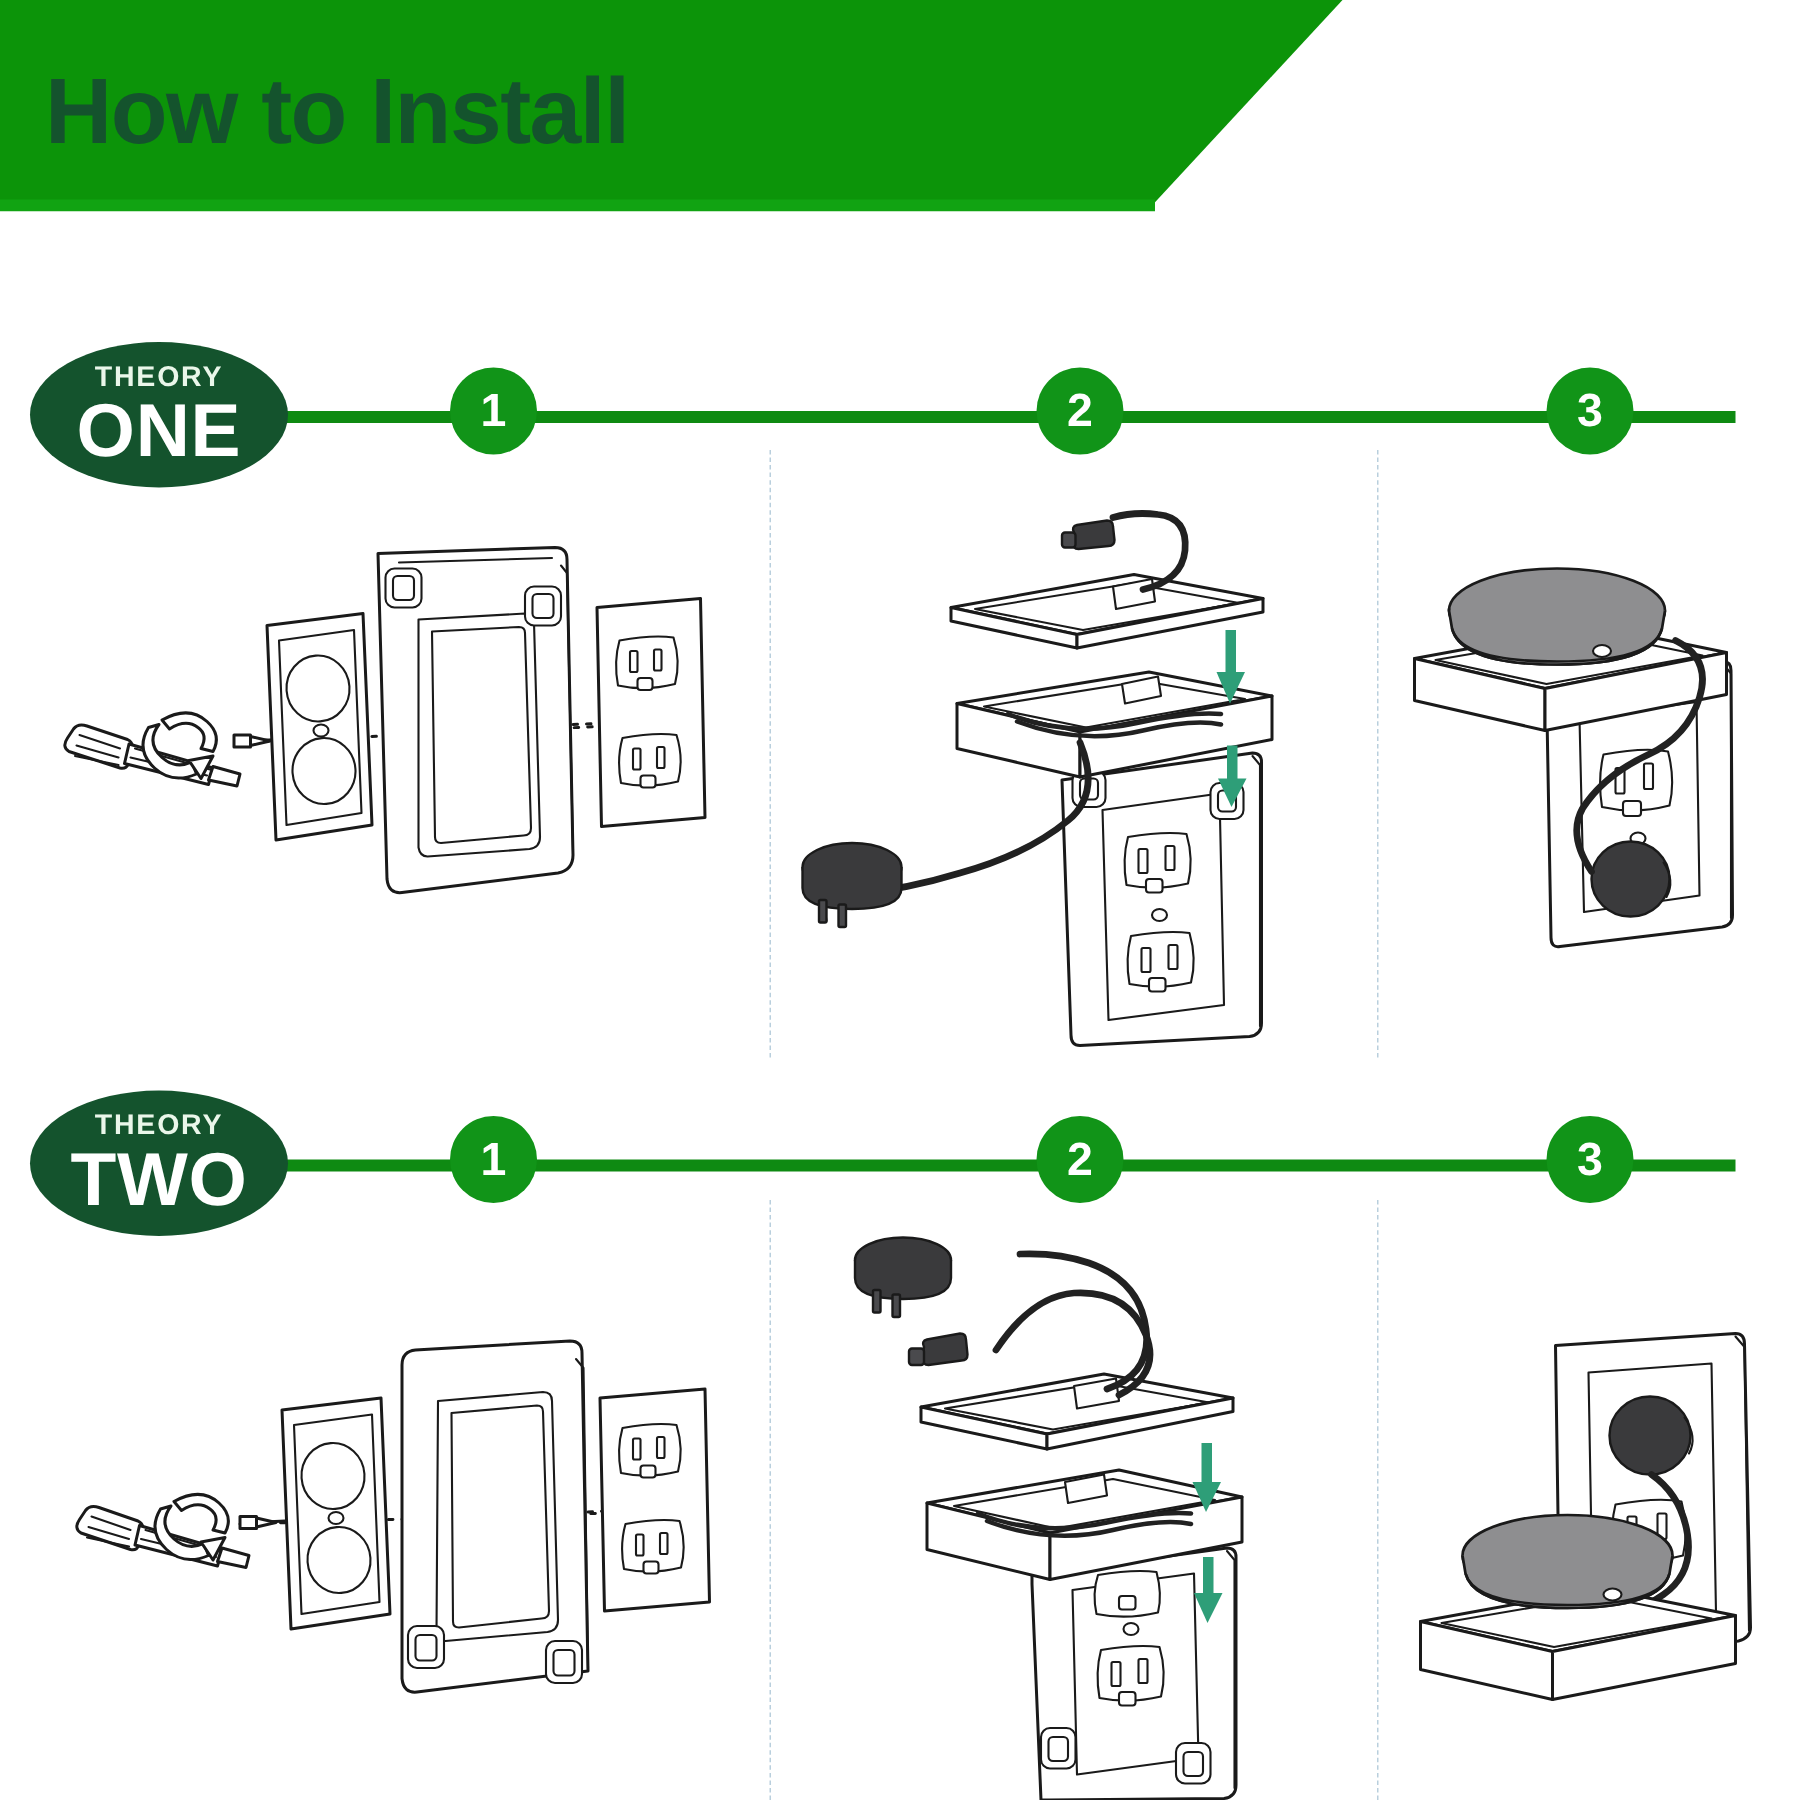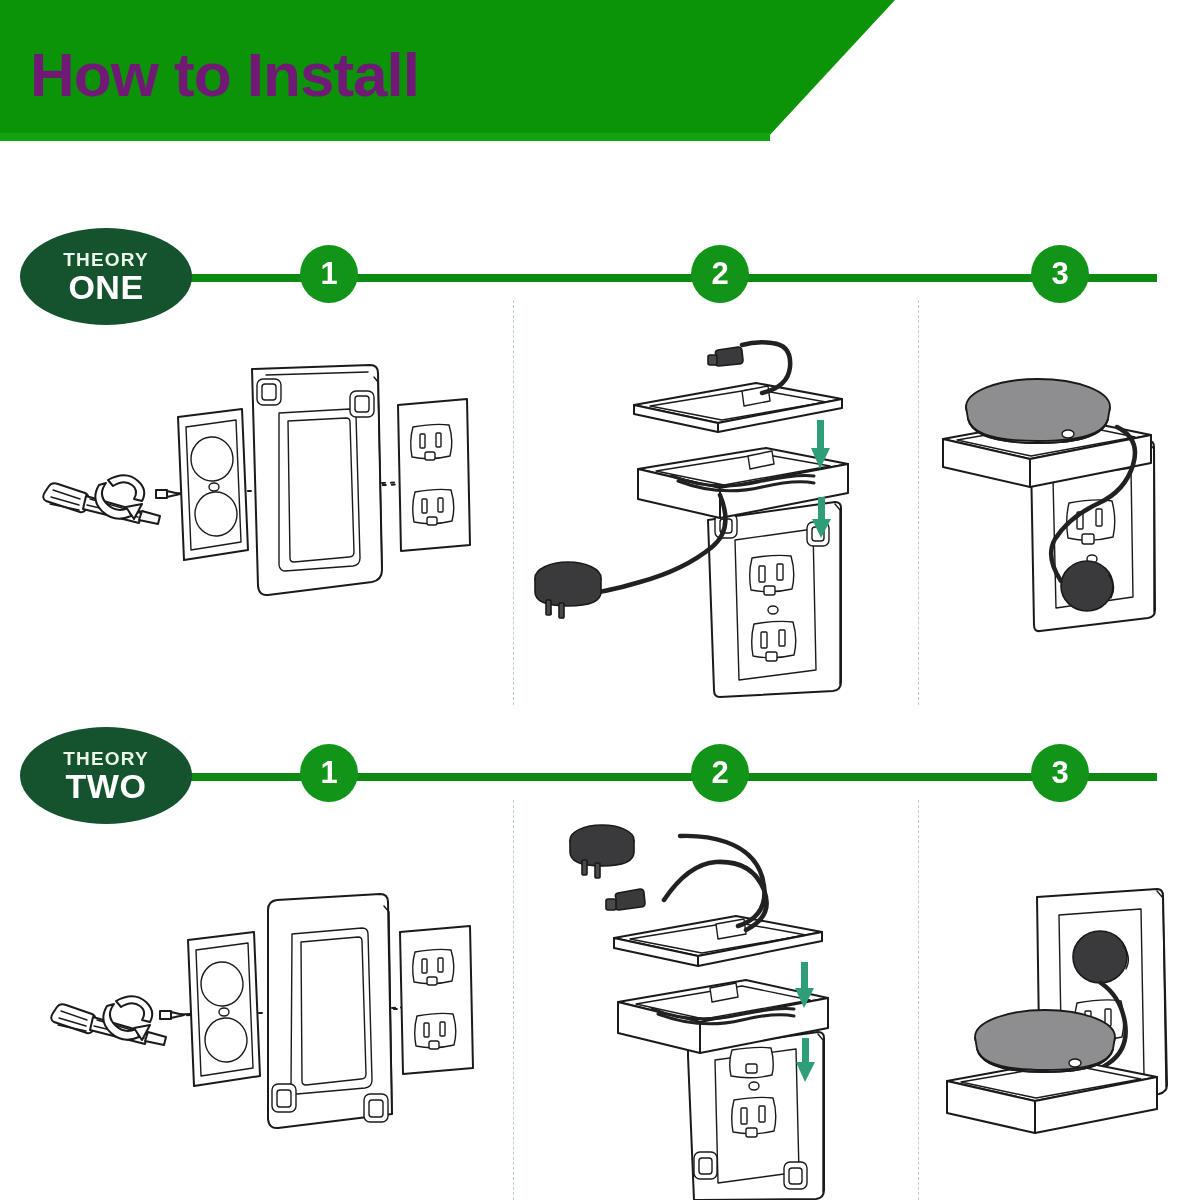--- a/index.html
+++ b/index.html
@@ -9,21 +9,21 @@
     font-family:"Liberation Sans", sans-serif;
     overflow:hidden;
     position:relative;
   }
   .stage{position:absolute;left:0;top:0;width:1200px;height:1200px;}
 
   
   .banner{position:absolute;left:0;top:0;width:900px;height:141px;}
   .banner-title{
     position:absolute;left:30px;top:44px;
-    font-size:62px;font-weight:bold;color:#701a75;
+    font-size:62px;font-weight:bold;color:#14532d;
     letter-spacing:-1px;line-height:1;white-space:nowrap;
   }
 
   
   .theory-row{position:absolute;left:0;width:1200px;}
   .row-one{top:228px;}
   .row-two{top:727px;}
 
   .track{
     position:absolute;left:150px;top:46px;
@@ -34,21 +34,21 @@
     width:172px;height:97px;border-radius:50%;
     background:#14532d;
     display:flex;flex-direction:column;
     align-items:center;justify-content:center;
   }
   .badge-sub{
     color:#eaf7ea;font-size:19px;font-weight:bold;
     letter-spacing:1.2px;line-height:1;margin-bottom:1px;
   }
   .badge-main{
-    color:#ffffff;font-size:34px;font-weight:bold;
+    color:#ffffff;font-size:50px;font-weight:bold;
     letter-spacing:.5px;line-height:1;
   }
   .step-dot{
     position:absolute;top:17px;
     width:58px;height:58px;border-radius:50%;
     background:#119418;
     display:flex;align-items:center;justify-content:center;
     color:#ffffff;font-size:31px;font-weight:bold;
   }
   .dot-1{left:300px;}

